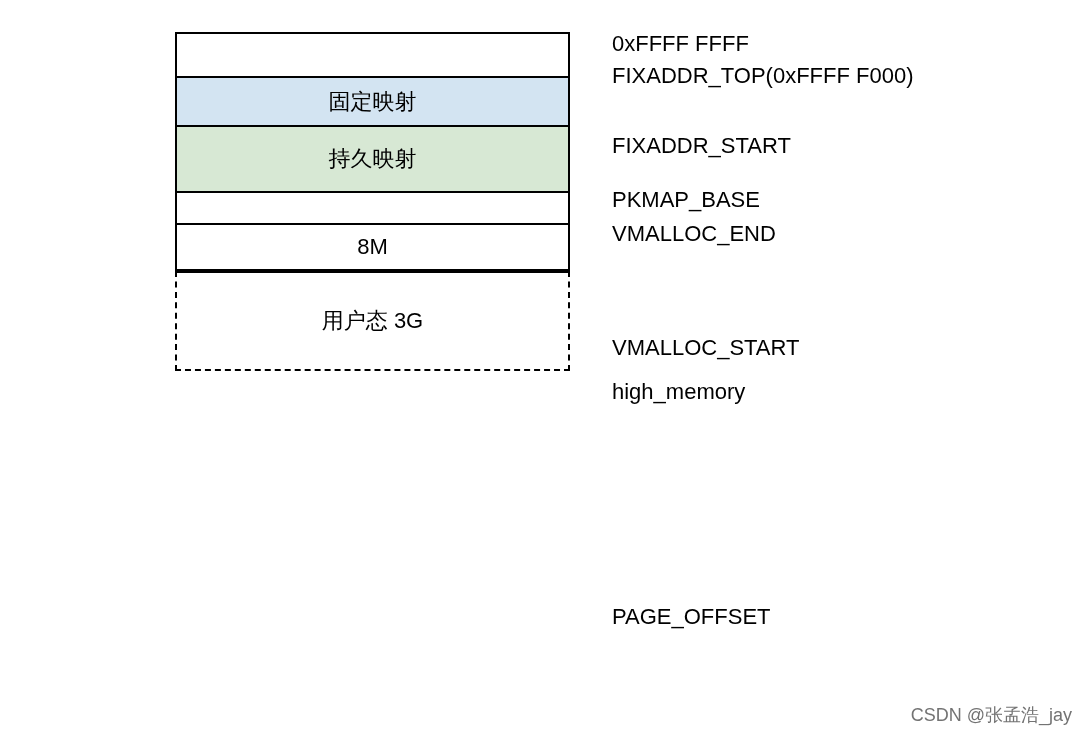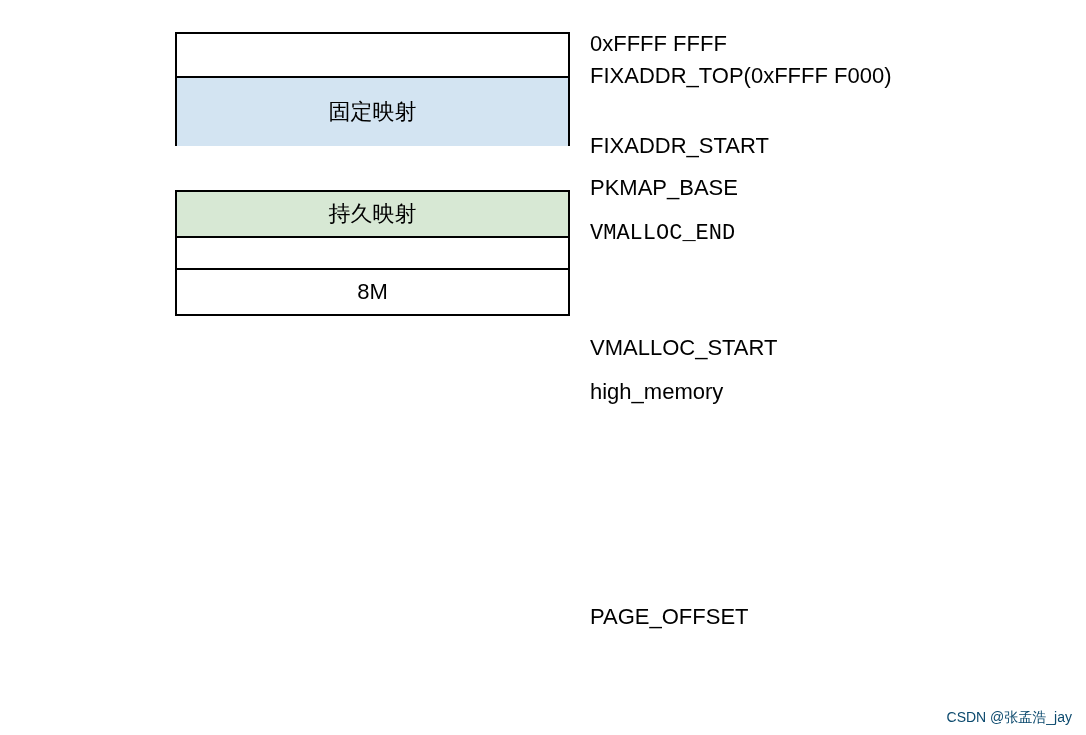--- a/index.html
+++ b/index.html
@@ -41,58 +41,62 @@
     position: absolute;
     left: 590px;
     top: 30px;
     font-size: 22px;
     color: #000;
   }
   .lbl {
     position: absolute;
     white-space: nowrap;
     line-height: 1.3;
+    margin-left: 22px;
   }
   .watermark {
     position: absolute;
     right: 14px;
     bottom: 8px;
-    font-size: 14px;
-    color: #0c4a6e;
+    font-size: 18px;
+    color: #737373;
     text-align: right;
   }
 </style>
 </head>
 <body>
 
 <div class="canvas">
 
   <div class="stack">
     <div class="seg" style="height:44px;background:#ffffff;">
       <span></span>
     </div>
-    <div class="seg" style="height:70px;background:#d3e4f2;">
+    <div class="seg" style="height:49px;background:#d3e4f2;">
       <span>固定映射</span>
     </div>
-    <div class="seg" style="height:46px;background:#d7e8d4;margin-top:44px;">
+    <div class="seg" style="height:66px;background:#d7e8d4;">
       <span>持久映射</span>
     </div>
     <div class="seg" style="height:32px;background:#ffffff;">
       <span></span>
     </div>
     <div class="seg last-solid" style="height:48px;background:#ffffff;">
       <span>8M</span>
     </div>
+    <div class="seg dashed" style="height:100px;background:#ffffff;">
+      <span>用户态 3G</span>
+    </div>
   </div>
 
   <div class="labels">
     <div class="lbl" style="top:0px;">0xFFFF FFFF</div>
     <div class="lbl" style="top:32px;text-align:center;">FIXADDR_TOP(0xFFFF F000)</div>
     <div class="lbl" style="top:102px;">FIXADDR_START</div>
-    <div class="lbl" style="top:144px;">PKMAP_BASE</div>
-    <div class="lbl" style="top:190px;font-family:Liberation Mono, monospace;">VMALLOC_END</div>
+    <div class="lbl" style="top:156px;">PKMAP_BASE</div>
+    <div class="lbl" style="top:190px;">VMALLOC_END</div>
     <div class="lbl" style="top:304px;">VMALLOC_START</div>
     <div class="lbl" style="top:348px;">high_memory</div>
     <div class="lbl" style="top:573px;">PAGE_OFFSET</div>
   </div>
 
   <div class="watermark">CSDN @张孟浩_jay</div>
 </div>
 
 </body></html>

